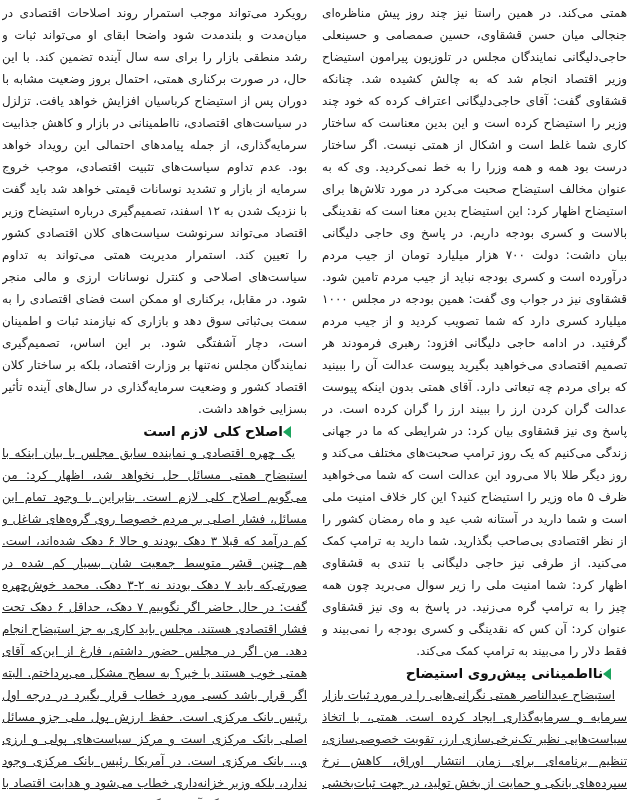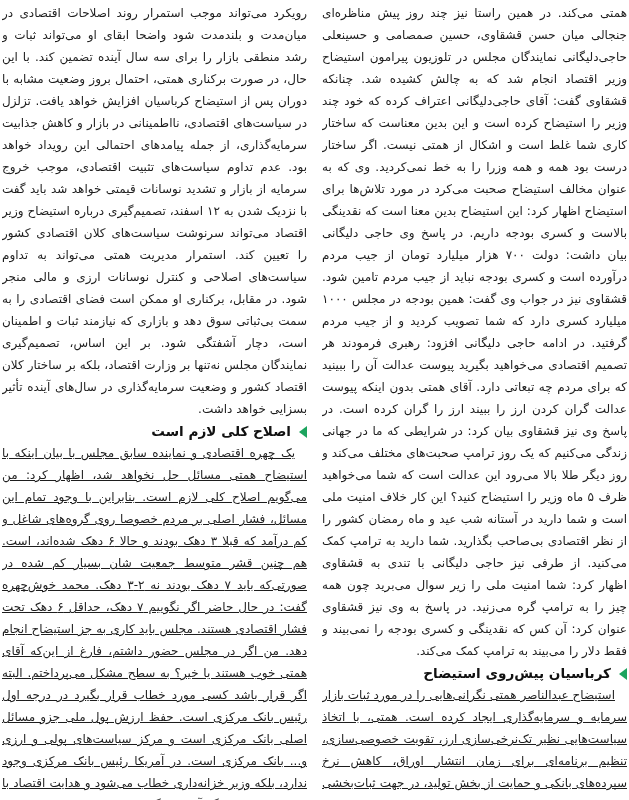--- a/index.html
+++ b/index.html
@@ -34,45 +34,45 @@
     line-height:22px;
     text-align:justify;
     text-justify:inter-word;
     color:var(--text);
     letter-spacing:0;
   }
   .para.indent{text-indent:12px;text-decoration:underline;}
   .sec{
     display:flex;
     align-items:center;
-    gap:8px;
+    gap:0;
     font-size:13.6px;
     font-weight:bold;
     line-height:19px;
-    margin:2px 0 1px 0;
+    margin:2px 16px 1px 0;
     color:#111;
   }
   .marker{
     display:inline-block;
     width:0;height:0;
     border-top:6.5px solid transparent;
     border-bottom:6.5px solid transparent;
     border-right:8px solid var(--accent);
     flex:0 0 auto;
   }
 </style>
 </head>
 <body>
 
 <div class="page">
   <div class="col" id="col-right">
       <p class="para">همتی می‌کند. در همین راستا نیز چند روز پیش مناظره‌ای جنجالی میان حسن قشقاوی، حسین صمصامی و حسینعلی حاجی‌دلیگانی نمایندگان مجلس در تلوزیون پیرامون استیضاح وزیر اقتصاد انجام شد که به چالش کشیده شد. چنانکه قشقاوی گفت: آقای حاجی‌دلیگانی اعتراف کرده که خود چند وزیر را استیضاح کرده است و این بدین معناست که ساختار کاری شما غلط است و اشکال از همتی نیست. اگر ساختار درست بود همه و همه وزرا را به خط نمی‌کردید. وی که به عنوان مخالف استیضاح صحبت می‌کرد در مورد تلاش‌ها برای استیضاح اظهار کرد: این استیضاح بدین معنا است که نقدینگی بالاست و کسری بودجه داریم. در پاسخ وی حاجی دلیگانی بیان داشت: دولت ۷۰۰ هزار میلیارد تومان از جیب مردم درآورده است و کسری بودجه نباید از جیب مردم تامین شود. قشقاوی نیز در جواب وی گفت: همین بودجه در مجلس ۱۰۰۰ میلیارد کسری دارد که شما تصویب کردید و از جیب مردم گرفتید. در ادامه حاجی دلیگانی افزود: رهبری فرمودند هر تصمیم اقتصادی می‌خواهید بگیرید پیوست عدالت آن را ببینید که برای مردم چه تبعاتی دارد. آقای همتی بدون اینکه پیوست عدالت گران کردن ارز را ببیند ارز را گران کرده است. در پاسخ وی نیز قشقاوی بیان کرد: در شرایطی که ما در جهانی زندگی می‌کنیم که یک روز ترامپ صحبت‌های مختلف می‌کند و روز دیگر طلا بالا می‌رود این عدالت است که شما می‌خواهید ظرف ۵ ماه وزیر را استیضاح کنید؟ این کار خلاف امنیت ملی است و شما دارید در آستانه شب عید و ماه رمضان کشور را از نظر اقتصادی بی‌صاحب بگذارید. شما دارید به ترامپ کمک می‌کنید. از طرفی نیز حاجی دلیگانی با تندی به قشقاوی اظهار کرد: شما امنیت ملی را زیر سوال می‌برید چون همه چیز را به ترامپ گره می‌زنید. در پاسخ به وی نیز قشقاوی عنوان کرد: آن کس که نقدینگی و کسری بودجه را نمی‌بیند و فقط دلار را می‌بیند به ترامپ کمک می‌کند.</p>
       <h3 class="sec">
         <span class="marker"></span>
-        <span>کرباسیان پیش‌روی استیضاح</span>
+        <span>نااطمینانی پیش‌روی استیضاح</span>
       </h3>
       <p class="para indent">استیضاح عبدالناصر همتی نگرانی‌هایی را در مورد ثبات بازار سرمایه و سرمایه‌گذاری ایجاد کرده است. همتی، با اتخاذ سیاست‌هایی نظیر تک‌نرخی‌سازی ارز، تقویت خصوصی‌سازی، تنظیم برنامه‌ای برای زمان انتشار اوراق، کاهش نرخ سپرده‌های بانکی و حمایت از بخش تولید، در جهت ثبات‌بخشی به اقتصاد حرکت کرده است. حفظ این</p>
     </div>
   <div class="col" id="col-left">
       <p class="para">رویکرد می‌تواند موجب استمرار روند اصلاحات اقتصادی در میان‌مدت و بلندمدت شود واضحا ابقای او می‌تواند ثبات و رشد منطقی بازار را برای سه سال آینده تضمین کند. با این حال، در صورت برکناری همتی، احتمال بروز وضعیت مشابه با دوران پس از استیضاح کرباسیان افزایش خواهد یافت. تزلزل در سیاست‌های اقتصادی، نااطمینانی در بازار و کاهش جذابیت سرمایه‌گذاری، از جمله پیامدهای احتمالی این رویداد خواهد بود. عدم تداوم سیاست‌های تثبیت اقتصادی، موجب خروج سرمایه از بازار و تشدید نوسانات قیمتی خواهد شد باید گفت با نزدیک شدن به ۱۲ اسفند، تصمیم‌گیری درباره استیضاح وزیر اقتصاد می‌تواند سرنوشت سیاست‌های کلان اقتصادی کشور را تعیین کند. استمرار مدیریت همتی می‌تواند به تداوم سیاست‌های اصلاحی و کنترل نوسانات ارزی و مالی منجر شود. در مقابل، برکناری او ممکن است فضای اقتصادی را به سمت بی‌ثباتی سوق دهد و بازاری که نیازمند ثبات و اطمینان است، دچار آشفتگی شود. بر این اساس، تصمیم‌گیری نمایندگان مجلس نه‌تنها بر وزارت اقتصاد، بلکه بر ساختار کلان اقتصاد کشور و وضعیت سرمایه‌گذاری در سال‌های آینده تأثیر بسزایی خواهد داشت.</p>
       <h3 class="sec">
         <span class="marker"></span>
         <span>اصلاح کلی لازم است</span>
       </h3>
       <p class="para indent">یک چهره اقتصادی و نماینده سابق مجلس با بیان اینکه با استیضاح همتی مسائل حل نخواهد شد، اظهار کرد: من می‌گویم اصلاح کلی لازم است. بنابراین با وجود تمام این مسائل، فشار اصلی بر مردم خصوصا روی گروه‌های شاغل و کم درآمد که قبلا ۳ دهک بودند و حالا ۶ دهک شده‌اند، است. هم چنین قشر متوسط جمعیت شان بسیار کم شده در صورتی‌که باید ۷ دهک بودند نه ۲-۳ دهک. محمد خوش‌چهره گفت: در حال حاضر اگر نگوییم ۷ دهک، حداقل ۶ دهک تحت فشار اقتصادی هستند. مجلس باید کاری به جز استیضاح انجام دهد. من اگر در مجلس حضور داشتم، فارغ از این‌که آقای همتی خوب هستند یا خیر؟ به سطح مشکل می‌پرداختم. البته اگر قرار باشد کسی مورد خطاب قرار بگیرد در درجه اول رئیس بانک مرکزی است. حفظ ارزش پول ملی جزو مسائل اصلی بانک مرکزی است و مرکز سیاست‌های پولی و ارزی و... بانک مرکزی است. در آمریکا رئیس بانک مرکزی وجود ندارد، بلکه وزیر خزانه‌داری خطاب می‌شود و هدایت اقتصاد با اوست. در ایران اگر آقایان پیگیر ارز و... هستند باید وارد این حوزه شوند.</p>

